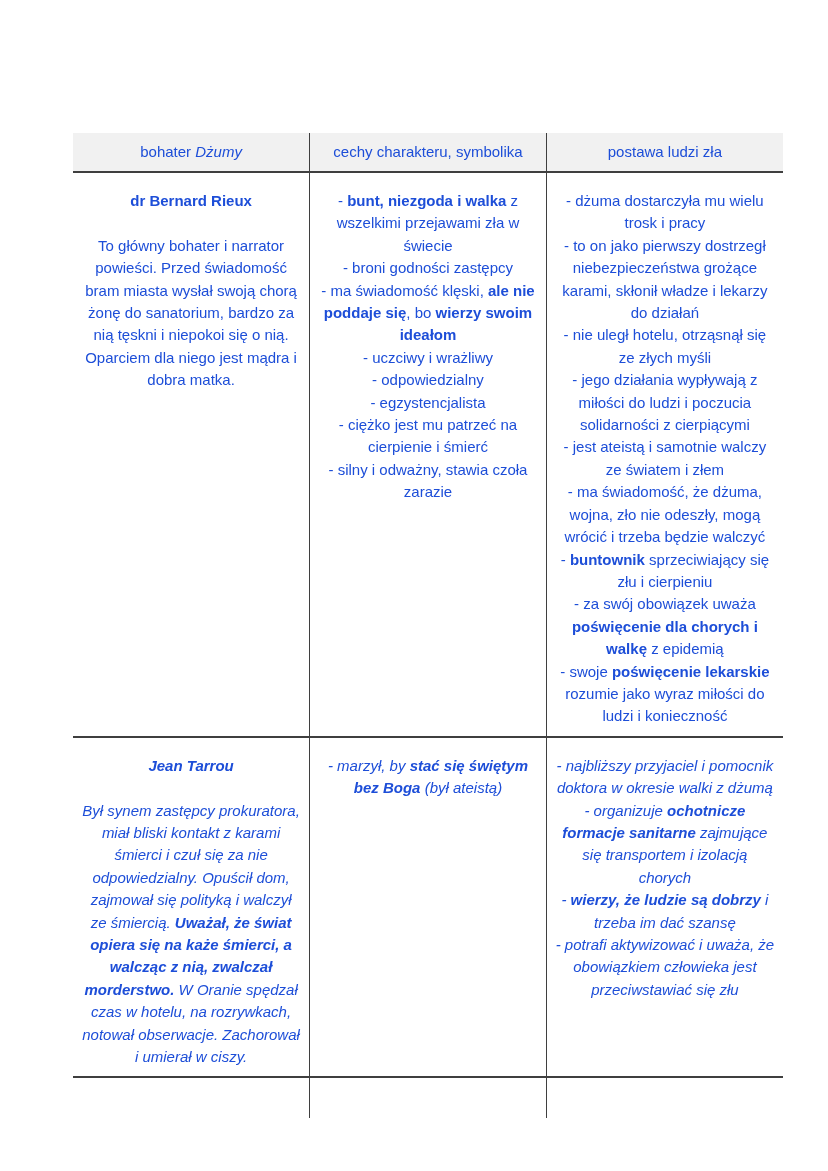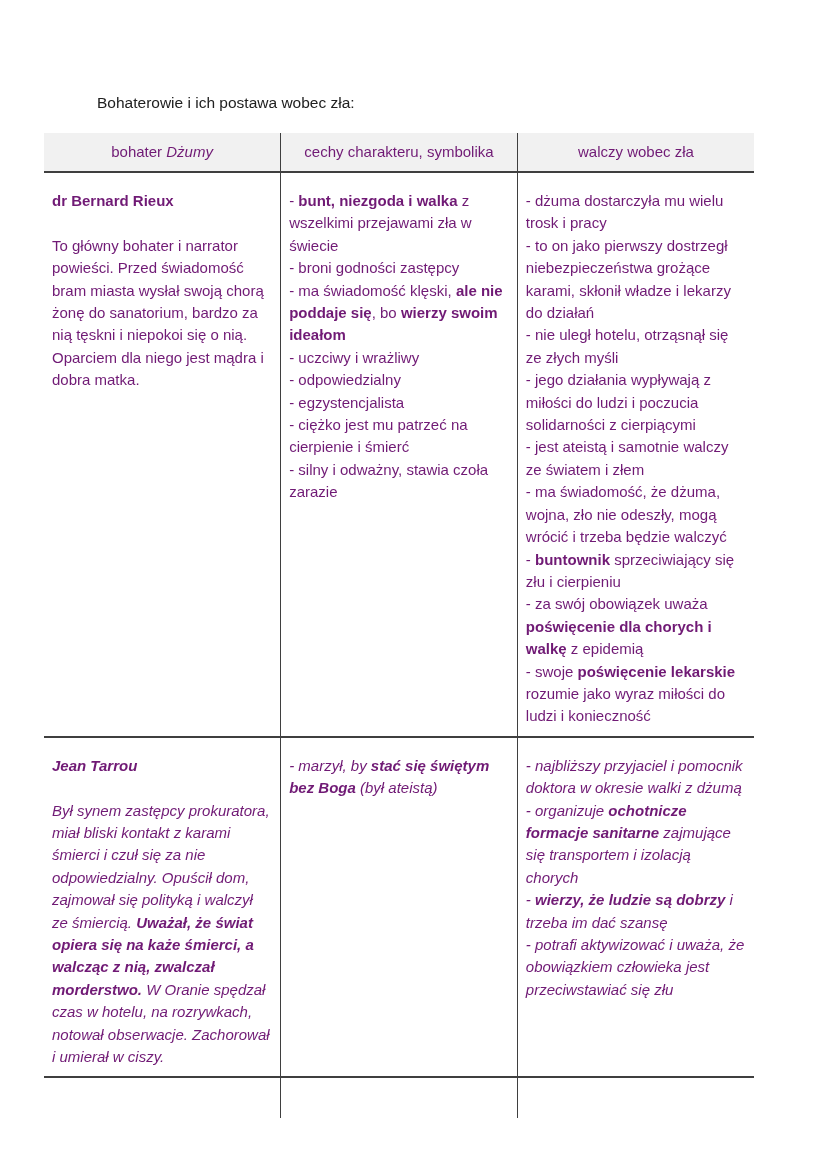--- a/index.html
+++ b/index.html
@@ -17,28 +17,28 @@
     position: absolute;
     left: 97px;
     top: 93px;
     font-size: 15.5px;
     line-height: 19px;
     color: #212121;
     white-space: nowrap;
   }
   table.doc {
     position: absolute;
-    left: 44px;
+    left: 73px;
     top: 133px;
     width: 710px;
     border-collapse: collapse;
     table-layout: fixed;
     font-size: 15px;
     line-height: 22.4px;
-    color: #701a75;
+    color: #1d4ed8;
   }
   table.doc th {
     background: #f1f1f1;
     font-weight: normal;
     height: 38px;
     text-align: center;
     vertical-align: middle;
     border-bottom: 2px solid #3f3f3f;
     font-size: 15px;
     padding: 0 4px;
@@ -46,37 +46,36 @@
   table.doc td {
     vertical-align: top;
     padding: 17px 8px 8px 8px;
   }
   table.doc th + th,
   table.doc td + td { border-left: 1px solid #3f3f3f; }
   table.doc tr.row-0 { height: 538px; }
   table.doc tr.row-1 { height: 302px; font-style: italic; }
   table.doc tr.row-2 { height: 41px; }
   table.doc tr.row-0 td,
-  table.doc tr.row-1 td { border-bottom: 2px solid #3f3f3f; }
+  table.doc tr.row-1 td { border-bottom: 2px solid #3f3f3f; text-align: center; }
   table.doc p { margin: 0; padding: 0; }
   .b { font-weight: bold; }
   .i { font-style: italic; }
 </style>
 </head>
 <body>
 
 <div class="page">
-  <div class="doc-title">Bohaterowie i ich postawa wobec zła:</div>
 
   <table class="doc">
     <thead>
       <tr>
           <th><span>bohater </span><span class="i">Dżumy</span></th>
           <th><span>cechy charakteru, symbolika</span></th>
-          <th><span>walczy wobec zła</span></th>
+          <th><span>postawa ludzi zła</span></th>
         </tr>
     </thead>
     <tbody>
         <tr class="row-0">
           <td>
             <p><span class="b">dr Bernard Rieux</span></p>
             <p>&nbsp;</p>
             <p><span>To główny bohater i narrator powieści. Przed świadomość bram miasta wysłał swoją chorą żonę do sanatorium, bardzo za nią tęskni i niepokoi się o nią. Oparciem dla niego jest mądra i dobra matka.</span></p>
           </td>
           <td>

